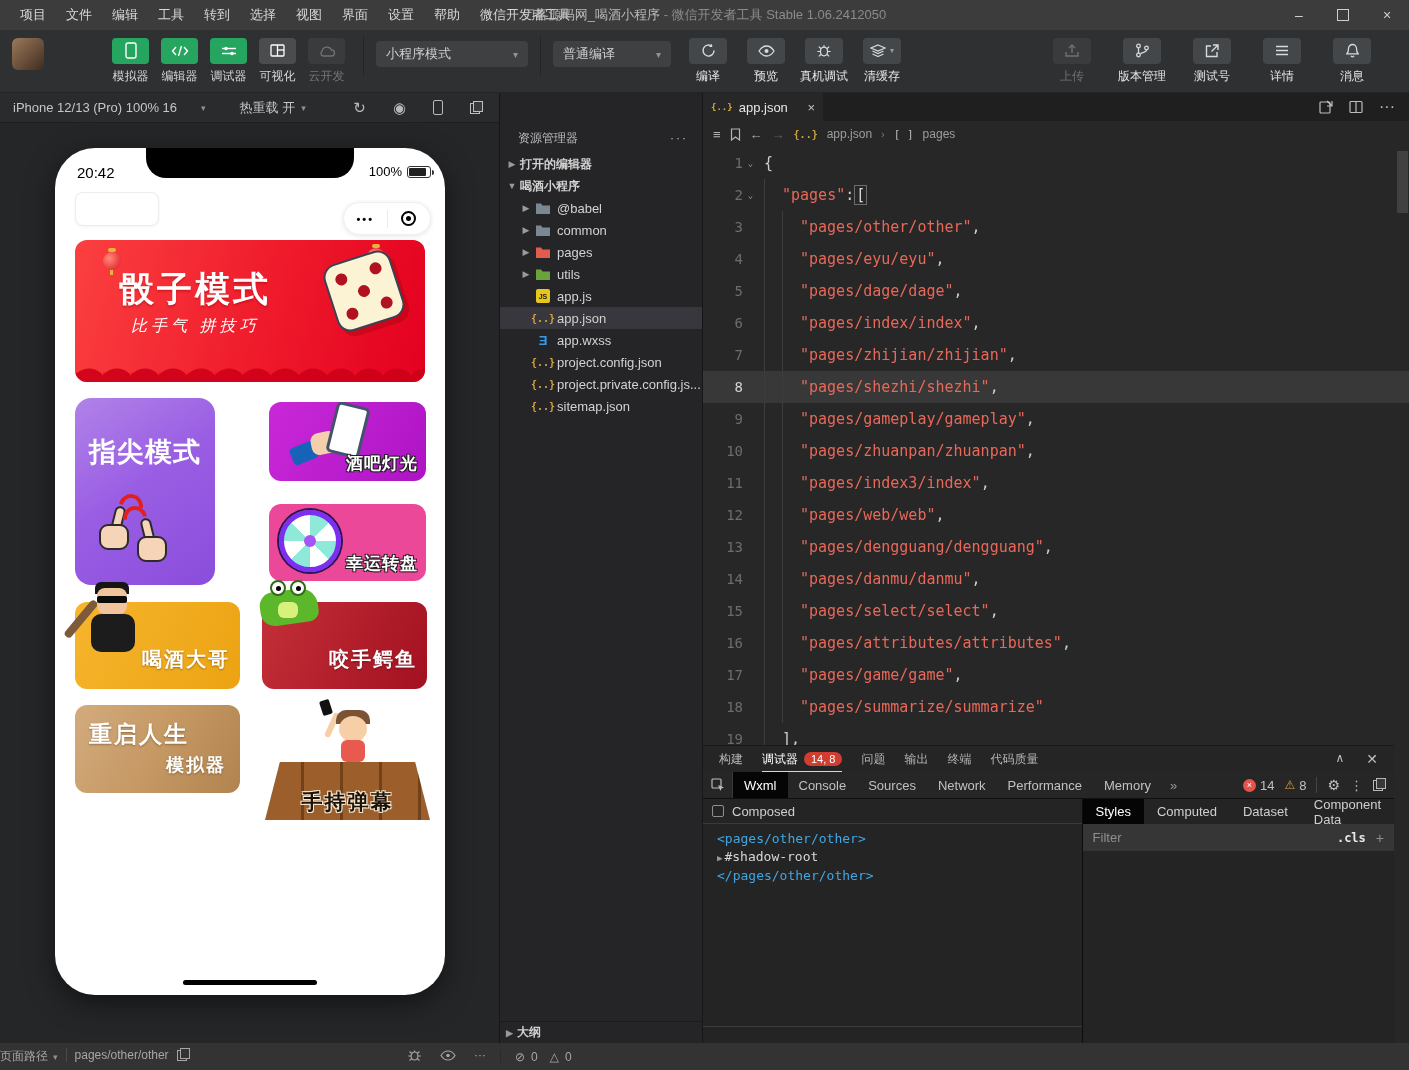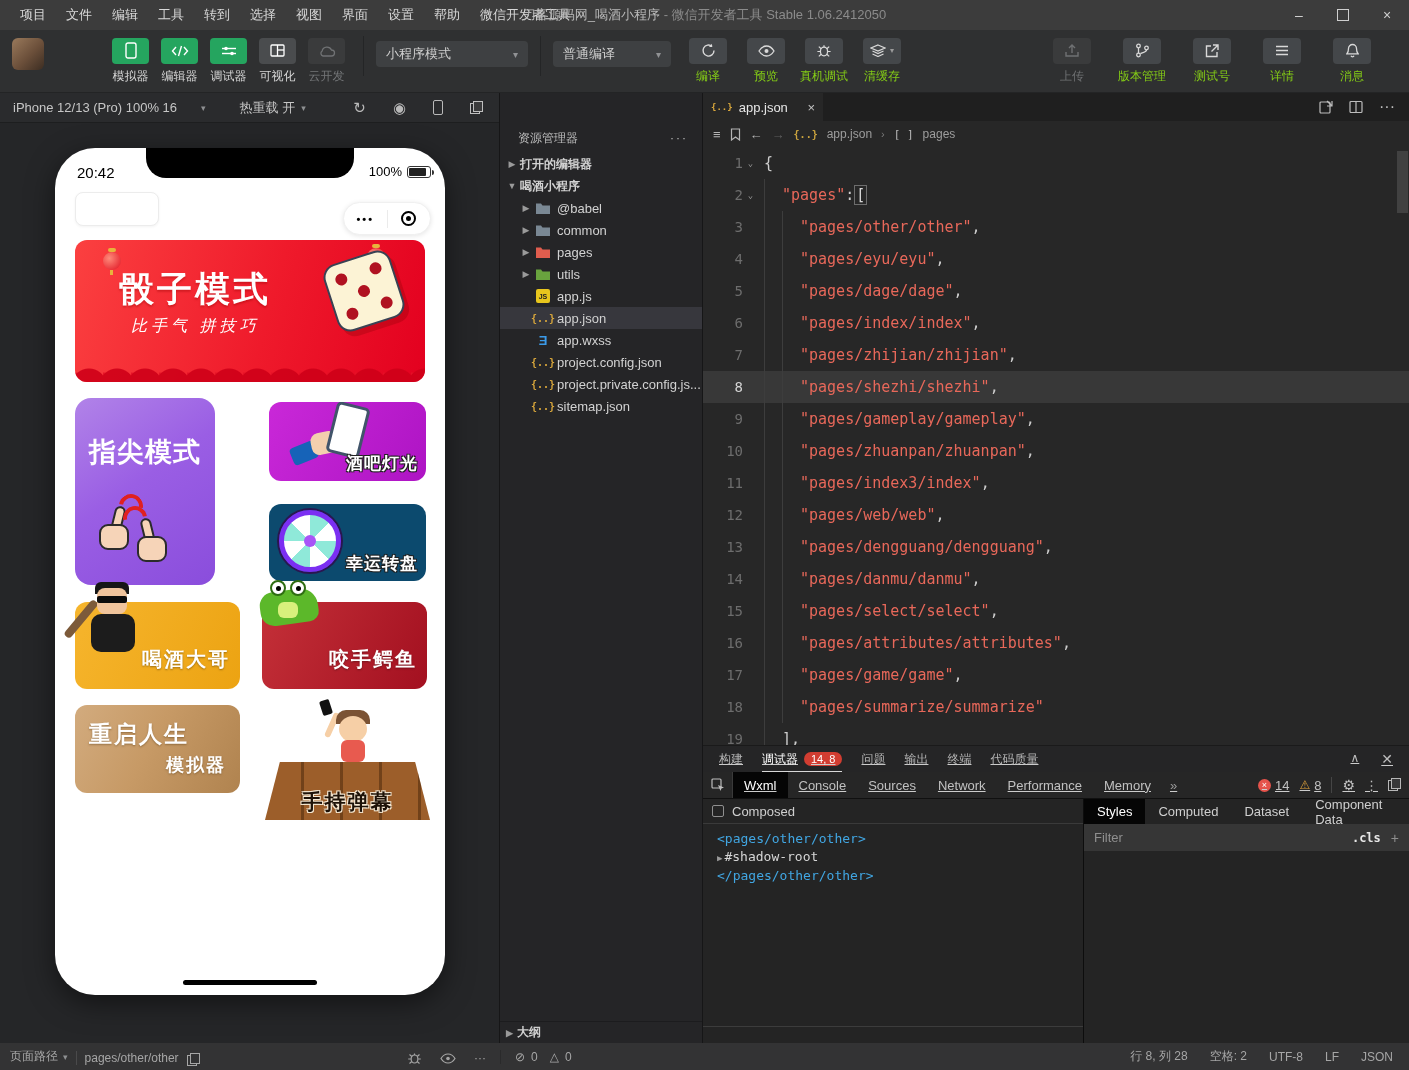--- a/index.html
+++ b/index.html
@@ -36,21 +36,21 @@
   .tool-btn.dim .lbl { color:#737577; }
   .tsep { width:1px; height:40px; background:#242526; margin:0 12px 10px 12px; }
   .dropdown { height:26px; min-width:152px; background:#3e4042; border-radius:4px;
     display:flex; align-items:center; padding:0 10px; font-size:13px; color:#cfcfcf; margin-bottom:14px; }
   .dropdown .caret { margin-left:auto; color:#909294; font-size:10px; padding-left:18px; }
   .dropdown.small { min-width:118px; }
   .action-group { display:flex; margin-left:8px; }
   .action-btn { width:58px; text-align:center; }
   .abtn-icon { min-width:38px; height:26px; border-radius:4px; background:#44474a; margin:0 auto;
     display:inline-flex; align-items:center; justify-content:center; color:#d9d9d9; padding:0 6px; gap:4px;}
-  .action-btn .lbl { font-size:12px; color:#84cc16; margin-top:4px; display:block; white-space:nowrap; }
+  .action-btn .lbl { font-size:12px; color:#e5e5e5; margin-top:4px; display:block; white-space:nowrap; }
   .right-group { margin-left:auto; display:flex; padding-right:26px; gap:8px; }
   .right-group .action-btn { width:62px; }
   .action-btn.dim .abtn-icon { background:#3a3b3c; color:#6f7173; }
   .action-btn.dim .lbl { color:#6f7173; }
   svg.ic { display:block; }
   
   .sim-panel { position:absolute; top:93px; left:0; width:500px; bottom:27px; background:#252628; border-right:1px solid #161617; }
   .sim-toolbar { height:30px; background:#2a2b2d; border-bottom:1px solid #1d1e1f; display:flex; align-items:center; font-size:13px; color:#c6c6c6; }
   .sim-toolbar .dev { padding-left:13px; display:flex; align-items:center; gap:24px; }
   .sim-toolbar .hot { margin-left:34px; display:flex; align-items:center; gap:6px; }
@@ -100,21 +100,21 @@
   .finger { width:11px; height:24px; background:#f6d4b8; border:2px solid #2b2b2b; border-radius:6px; position:absolute; top:-2px; left:14px; transform:rotate(14deg); }
   .tapring { position:absolute; width:24px; height:24px; border:4px solid #e02020; border-radius:50%;
     border-bottom-color:transparent; border-left-color:transparent; transform:rotate(-35deg); top:-14px; left:20px; }
   .t-jiuba { left:214px; top:254px; width:157px; height:79px;
     background:linear-gradient(120deg,#c928d8 0%,#ae14c4 100%); }
   .tile-cap { position:absolute; right:8px; bottom:6px; color:#fff; font-size:17px; font-weight:bold; letter-spacing:1px;
     text-shadow:-1px -1px 0 #222,1px -1px 0 #222,-1px 1px 0 #222,1px 1px 0 #222; }
   .jphone { position:absolute; left:62px; top:2px; width:34px; height:52px; background:#fff; border:3px solid #41546a; border-radius:5px; transform:rotate(14deg); }
   .jhand { position:absolute; left:42px; top:30px; width:26px; height:22px; background:#f3cfae; border-radius:8px; transform:rotate(-12deg); }
   .jsleeve { position:absolute; left:22px; top:42px; width:26px; height:18px; background:#1663b8; border-radius:4px; transform:rotate(-22deg); }
-  .t-zhuanpan { left:214px; top:356px; width:157px; height:77px; background:#0c4a6e; }
+  .t-zhuanpan { left:214px; top:356px; width:157px; height:77px; background:#ec4899; }
   .wheel { position:absolute; left:10px; top:6px; width:62px; height:62px; border-radius:50%; border:5px solid #7b2ff2;
     background:conic-gradient(#8fe9d9 0 45deg,#fff 45deg 90deg,#8fe9d9 90deg 135deg,#fff 135deg 180deg,#8fe9d9 180deg 225deg,#fff 225deg 270deg,#8fe9d9 270deg 315deg,#fff 315deg 360deg);
     box-shadow:0 0 0 2px #2a1650; }
   .wheel::after { content:""; position:absolute; left:50%; top:50%; width:12px; height:12px; margin:-6px 0 0 -6px; background:#a855f7; border-radius:50%; }
   .t-dage { left:20px; top:454px; width:165px; height:87px; overflow:visible; border-radius:12px;
     background:linear-gradient(115deg,#f6b52d 0%,#eca312 100%); }
   .dage-guy { position:absolute; left:8px; top:-14px; width:60px; height:80px; }
   .bat { position:absolute; left:-6px; top:8px; width:8px; height:46px; background:#7c5a3a; border-radius:4px; transform:rotate(40deg); }
   .dg-head { position:absolute; left:14px; top:0; width:30px; height:26px; background:#f0c49c; border-radius:8px; }
   .dg-hair { position:absolute; left:12px; top:-6px; width:34px; height:12px; background:#161616; border-radius:6px 6px 0 0; }
@@ -176,21 +176,21 @@
   .cl.active { background:#383838; }
   .cl .ln { width:40px; text-align:right; color:#6d6d6d; font-size:14px; flex:none; }
   .cl .fold { width:15px; text-align:center; color:#9c9c9c; font-size:9px; flex:none; }
   .cl.active .ln { color:#d4d4d4; }
   .cl .guide { display:inline-block; width:18px; height:32px; border-left:1px solid #3d3d3d; flex:none; }
   .tok-s { color:#e8685a; }
   .tok-p { color:#cdcdcd; }
   .tok-b { color:#d8d8d8; border:1px solid #6d6d6d; padding:0 1px; }
   .vscroll { position:absolute; right:1px; top:4px; width:11px; height:62px; background:#414141; }
   
-  .debugpanel { position:absolute; left:0; right:0; bottom:0; height:298px; background:#a3a3a3; border-top:1px solid #1a1a1a;text-decoration:underline; }
+  .debugpanel { position:absolute; left:0; right:15px; bottom:0; height:298px; background:#a3a3a3; border-top:1px solid #1a1a1a; }
   .dbg-header { height:26px; background:#252526; display:flex; align-items:center; gap:19px; padding-left:16px; font-size:12px; color:#b5b5b5; }
   .dbg-tab { height:100%; display:flex; align-items:center; gap:6px; }
   .dbg-tab.active { color:#fff; box-shadow:inset 0 -1px 0 #d8d8d8; }
   .pill { background:#d23d31; color:#fff; font-size:11px; border-radius:9px; padding:1px 7px; }
   .dbg-right { margin-left:auto; display:flex; gap:22px; padding-right:16px; color:#bdbdbd; font-size:12px; }
   .dt-tabs { height:27px; background:#262626; border-bottom:1px solid #101010; display:flex; align-items:stretch; font-size:13px; color:#c0c0c0; }
   .inspect { width:30px; display:flex; align-items:center; justify-content:center; border-right:1px solid #3a3a3a; }
   .dt-tab { padding:8px 11px; display:flex; align-items:center; }
   .dt-tab.active { background:#050505; color:#fff; }
   .dt-more { display:flex; align-items:center; padding:0 8px; color:#9a9a9a; }
@@ -210,21 +210,21 @@
   .dt-rightpane { flex:1; display:flex; flex-direction:column; background:#242424; }
   .style-tabs { height:25px; display:flex; align-items:stretch; font-size:13px; color:#cfcfcf; flex:none; }
   .style-tab { padding:0 13px; display:flex; align-items:center; }
   .style-tab.active { background:#050505; color:#fff; }
   .filter-row { height:27px; background:#363636; display:flex; align-items:center; padding:0 10px; gap:10px; flex:none; }
   .filter-text { color:#8f8f8f; font-size:13px; flex:1; }
   .cls { color:#e8e8e8; font-family:"DejaVu Sans Mono",monospace; font-size:12px; font-weight:bold; }
   .plus { color:#8f8f8f; font-size:14px; }
   
   .statusbar { position:absolute; bottom:0; left:0; right:0; height:27px; background:#333334; display:flex; align-items:center; font-size:12px; color:#a6a6a6; }
-  .sb-left { width:500px; display:flex; align-items:flex-end; gap:8px; padding-left:10px; flex:none; }
+  .sb-left { width:500px; display:flex; align-items:flex-start; gap:8px; flex:none; }
   .sb-mid { width:203px; display:flex; align-items:center; gap:6px; padding-left:14px; flex:none; border-left:1px solid #2a2a2b; }
   .sb-right { flex:1; display:flex; align-items:center; justify-content:flex-end; gap:22px; padding-right:16px; }
   .sb-div { width:1px; height:14px; background:#4a4a4b; }
   .sb-icons { margin-left:auto; display:flex; align-items:center; gap:18px; padding-right:14px; }
   .copy-ic { position:relative; width:11px; height:12px; display:inline-block; }
   .copy-ic::before { content:""; position:absolute; left:0; top:2px; width:8px; height:9px; border:1px solid #a6a6a6; }
   .copy-ic::after { content:""; position:absolute; left:3px; top:0; width:8px; height:9px; border:1px solid #a6a6a6; background:#333334; }
 </style>
 </head>
 <body>
@@ -917,22 +917,15 @@
           </svg>
         <span>···</span>
       </span>
     </div>
     <div class="sb-mid">
       <span>⊘</span>
       <span>0</span>
       <span style="margin-left:6px;">△</span>
       <span>0</span>
     </div>
-    <div class="sb-right">
-      <span>行 8, 列 28</span>
-      <span>空格: 2</span>
-      <span>UTF-8</span>
-      <span>LF</span>
-      <span>JSON</span>
-    </div>
   </div>
 
 </div>
 
 </body></html>

